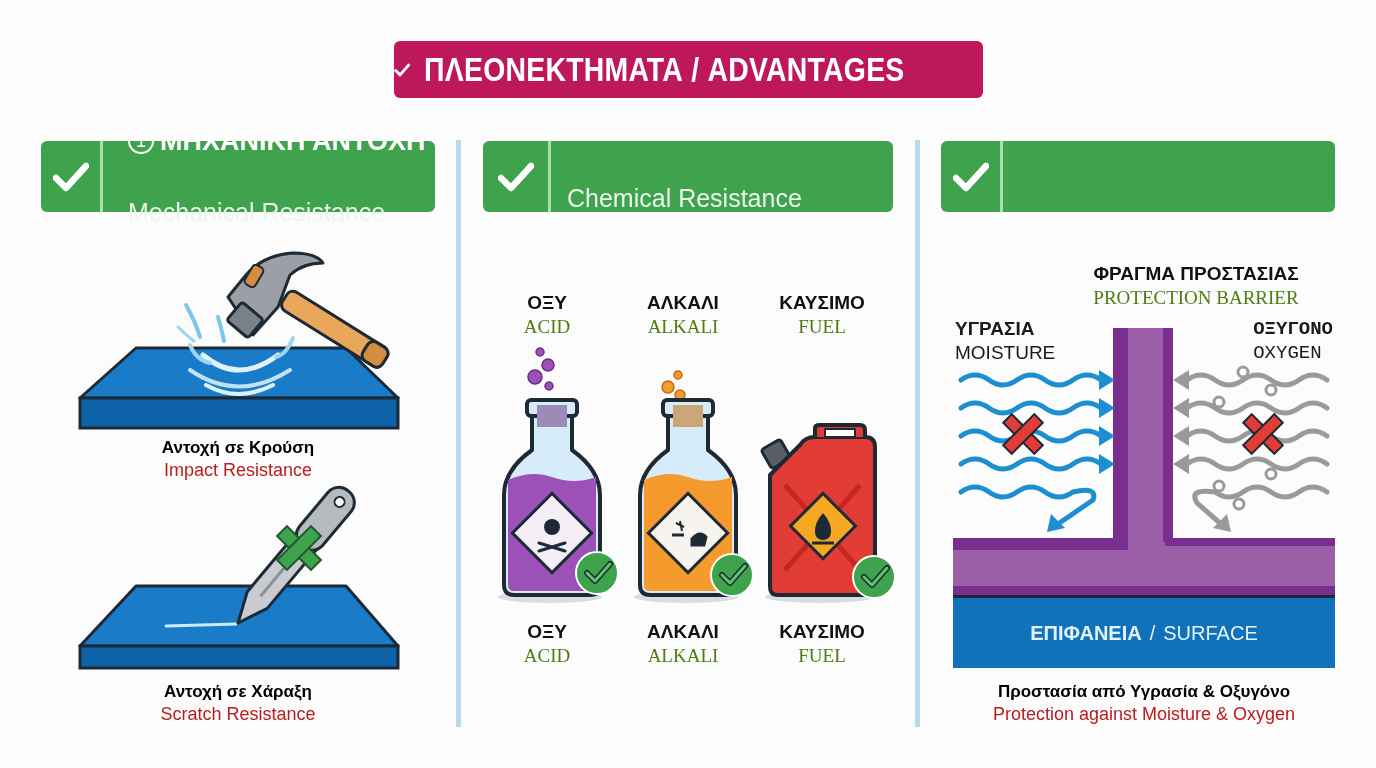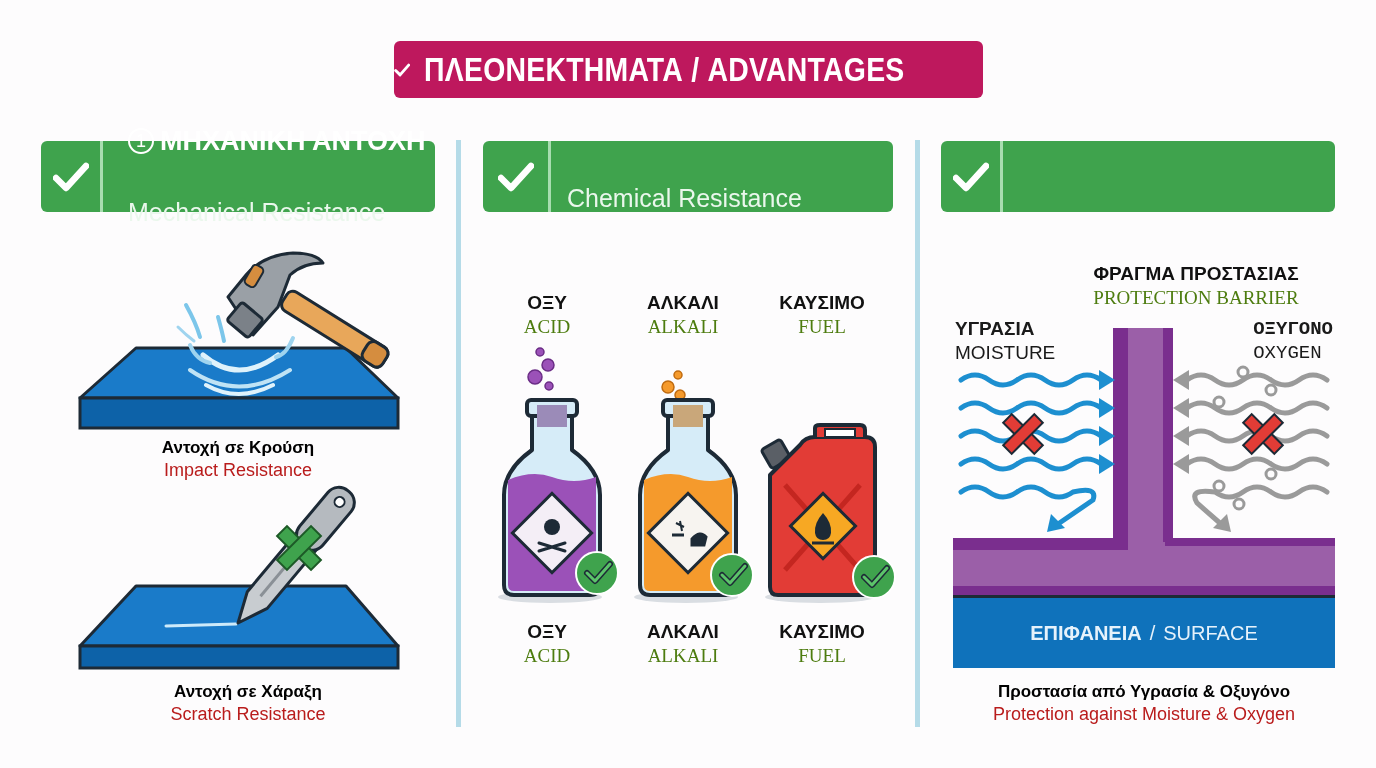--- a/index.html
+++ b/index.html
@@ -137,21 +137,21 @@
     <rect x="260" y="110" width="72" height="30" rx="14" fill="#b5babf" stroke="#1d2a36" stroke-width="3"></rect>
     <circle cx="318" cy="125" r="5" fill="#fff" stroke="#1d2a36" stroke-width="2"></circle>
   </g>
 
   <g transform="translate(221,50) rotate(45)">
     <rect x="-24" y="-7" width="48" height="14" fill="#3fa34d" stroke="#1d5a27" stroke-width="2"></rect>
     <rect x="-7" y="-24" width="14" height="48" fill="#3fa34d" stroke="#1d5a27" stroke-width="2"></rect>
   </g>
 </svg>
 
-<div class="caption" style="left:248px; top:681px;">
+<div class="caption" style="left:238px; top:681px;">
   <div class="gr">Αντοχή σε Χάραξη</div>
   <div class="en">Scratch Resistance</div>
 </div>
 
 <div class="label" style="left:547px; top:291px;">
   <div class="gr">ΟΞΥ</div>
   <div class="en">ACID</div>
 </div>
 <div class="label" style="left:683px; top:291px;">
   <div class="gr">ΑΛΚΑΛΙ</div>

